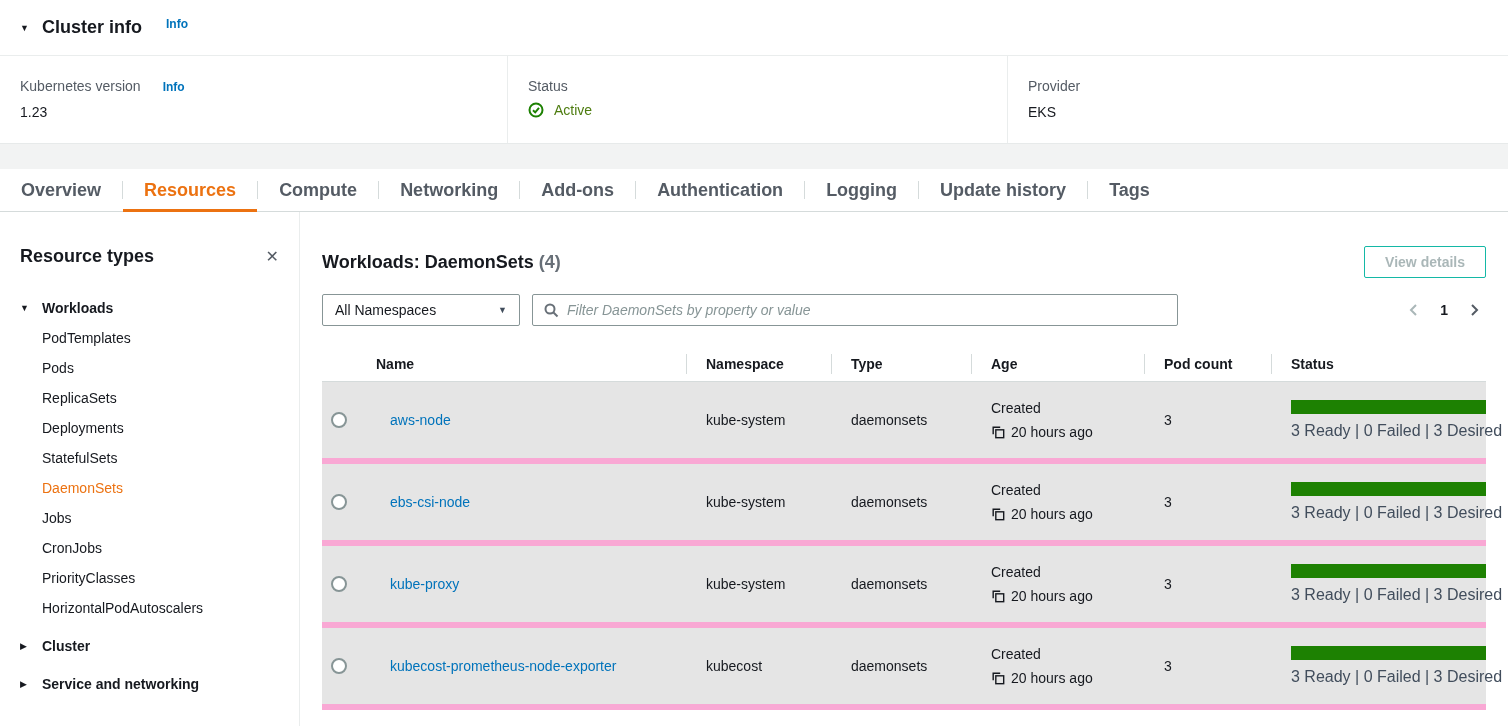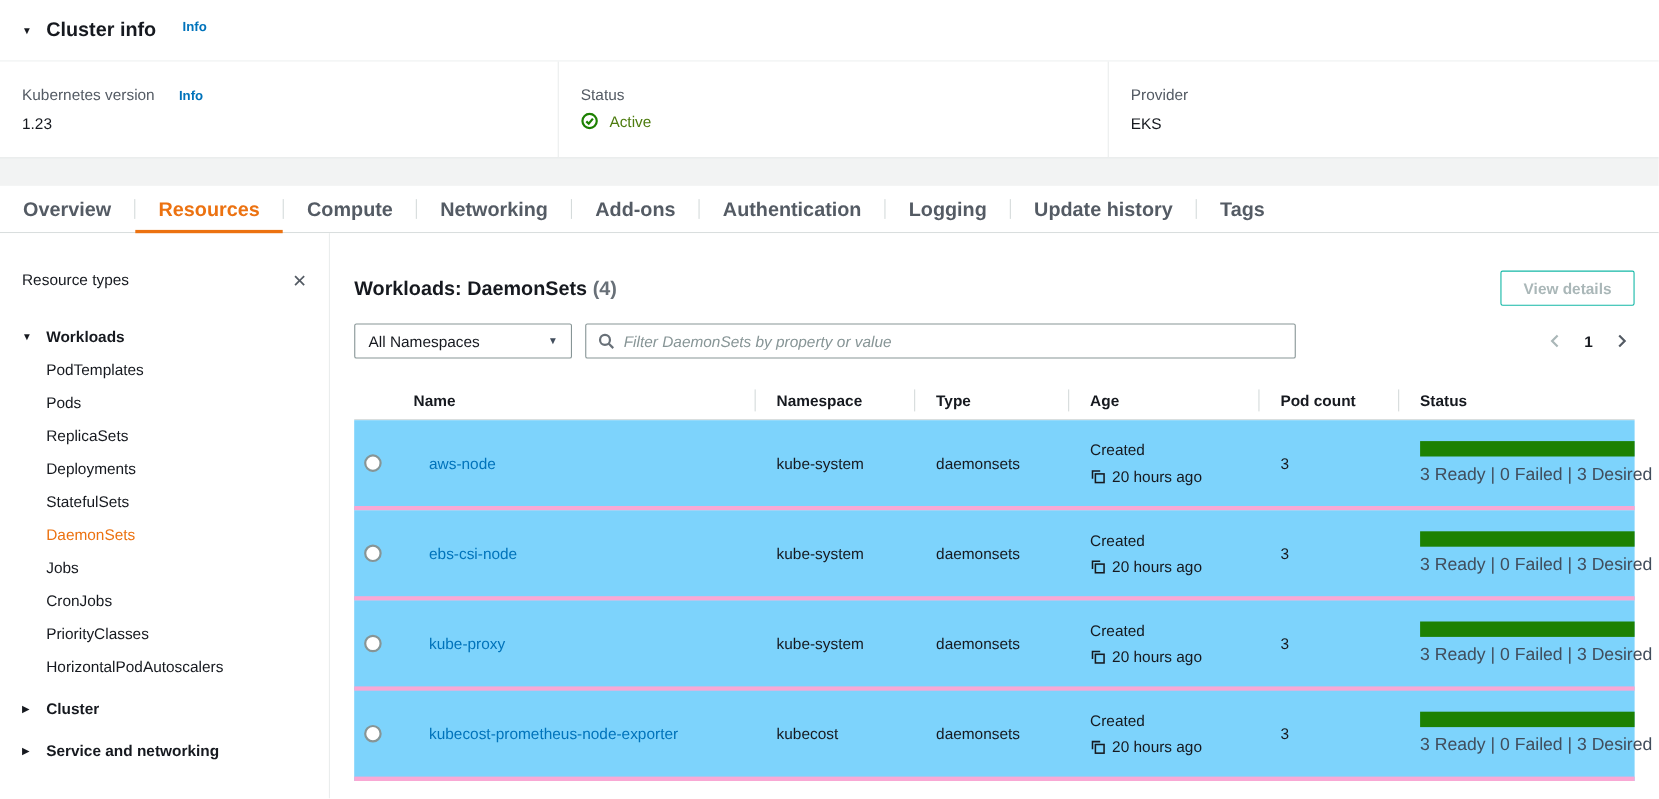--- a/index.html
+++ b/index.html
@@ -32,21 +32,21 @@
   .tab { display:flex; align-items:center; padding:0 21px; font-weight:bold; font-size:18px; color:#545b64; position:relative; cursor:pointer; white-space:nowrap; }
   .tab.active { color:#ec7211; }
   .tab.active::after { content:""; position:absolute; left:0; right:0; bottom:-1px; height:3px; background:#ec7211; }
   .tab-sep { width:1px; height:18px; background:#d5dbdb; align-self:center; }
 
   
   .content { display:flex; height:514px; background:#fff; }
 
   .sidebar { width:300px; flex:none; border-right:1px solid #eaeded; padding:34px 20px 0 20px; }
   .sidebar-head { display:flex; justify-content:space-between; align-items:flex-start; }
-  .sidebar-head h2 { font-size:14px; font-weight:normal; }
+  .sidebar-head h2 { font-size:18px; font-weight:bold; }
   .close-x { font-size:16px; color:#545b64; cursor:pointer; line-height:1; margin-top:3px; }
   .tree { margin-top:26px; }
   .tree-group { display:flex; align-items:center; gap:10px; font-weight:bold; height:30px; cursor:pointer; }
   .tree-group.collapsed { margin-top:8px; }
   .tree-items { list-style:none; margin:0 0 8px 0; }
   .tree-items li { padding-left:22px; height:30px; line-height:30px; cursor:pointer; color:#16191f; }
   .tree-items li.selected { color:#ec7211; }
 
   .main { flex:1; min-width:0; padding:34px 22px 0 22px; }
   .panel-head { display:flex; justify-content:space-between; align-items:center; }
@@ -65,21 +65,21 @@
   .pagination { margin-left:auto; display:flex; align-items:center; gap:18px; padding-right:4px; }
   .page-chev { cursor:pointer; display:flex; align-items:center; }
   .page-num { font-weight:bold; color:#16191f; cursor:pointer; }
 
   
   .table { margin-top:20px; }
   .thead, .tr { display:grid; grid-template-columns:34px 330px 145px 140px 173px 127px minmax(0,1fr); }
   .thead { height:36px; align-items:center; border-bottom:1px solid #d5dbdb; font-weight:bold; color:#16191f; }
   .th { padding-left:20px; position:relative; font-size:14px; }
   .th.divider::before { content:""; position:absolute; left:0; top:50%; transform:translateY(-50%); width:1px; height:20px; background:#d5dbdb; }
-  .tr { height:82px; align-items:center; border-bottom:4px solid #f9a8d4; background:#7dd3fc; }
+  .tr { height:82px; align-items:center; border-bottom:6px solid #f9a8d4; background:#e5e5e5; }
   .td { padding-left:20px; font-size:14px; color:#16191f; }
   .sel-col { padding-left:0; display:flex; justify-content:center; }
   .radio { width:16px; height:16px; border:2px solid #879596; border-radius:50%; background:#fff; cursor:pointer; display:inline-block; }
   .cell-link { color:#0073bb; cursor:pointer; }
   .age-line { display:flex; align-items:center; gap:6px; margin-top:8px; }
   .status-cell { padding-right:0; }
   .status-bar { height:14px; background:#1d8102; width:100%; }
   .status-text { font-size:16px; color:#414d5c; margin-top:8px; white-space:nowrap; }
 </style>
 </head>

